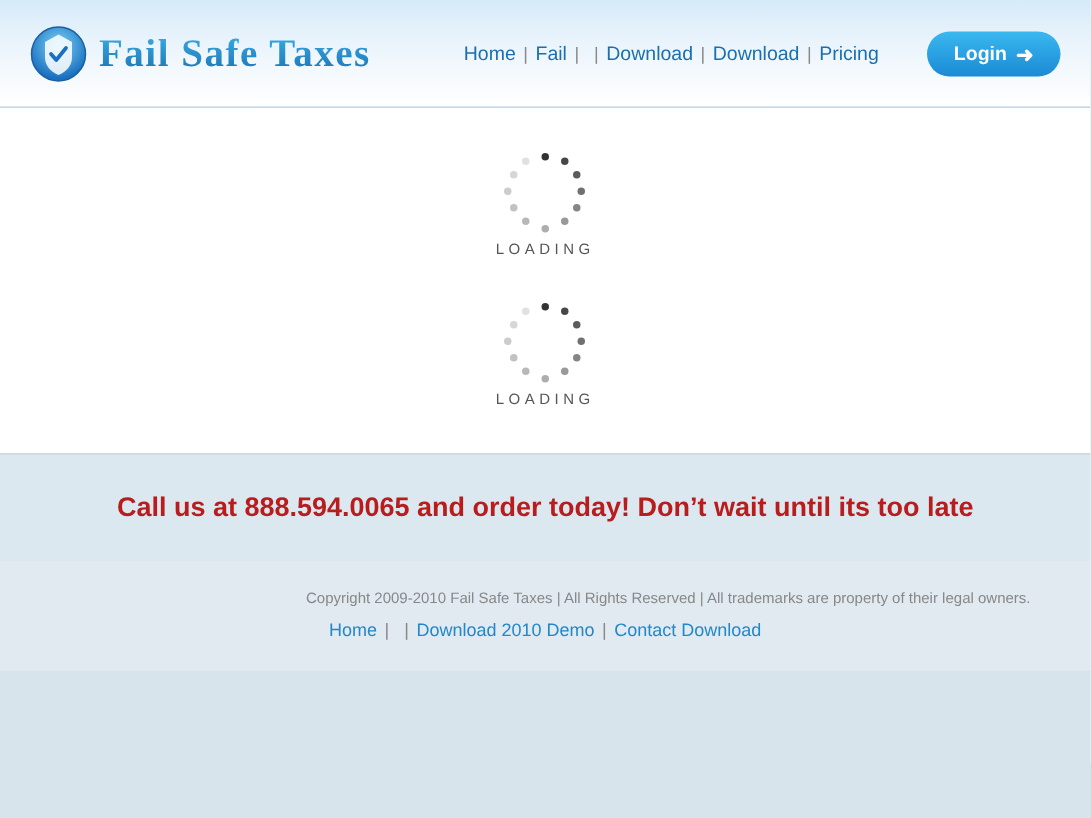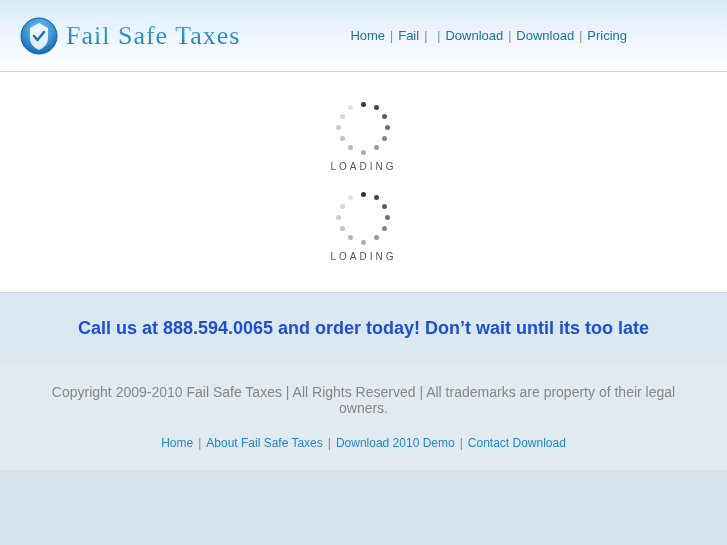--- a/index.html
+++ b/index.html
@@ -26,21 +26,21 @@
       gap: 8px;
     }
 
     #logo-icon {
       width: 38px;
       height: 38px;
     }
 
     #logo-text {
       font-size: 26px;
-      font-weight: normal;
+      font-weight: bold;
       background: linear-gradient(to bottom, #3ab0e8, #1a6fb0);
       -webkit-background-clip: text;
       -webkit-text-fill-color: transparent;
       background-clip: text;
       font-family: Georgia, serif;
       text-shadow: none;
       letter-spacing: 1px;
     }
 
     #nav-area {
@@ -92,55 +92,57 @@
       align-items: center;
       justify-content: center;
       position: relative;
     }
 
     
     #loading-area {
       display: flex;
       flex-direction: column;
       align-items: flex-end;
+      gap: 10px;
       padding: 20px;
     }
 
     .loading-text {
       font-size: 10px;
       letter-spacing: 3px;
       color: #555;
       text-transform: uppercase;
     }
 
     
     #cta-section {
       background: #dce8f0;
       padding: 25px 40px;
       text-align: center;
       border-top: 1px solid #c8d8e4;
     }
 
     #cta-text {
-      color: #1d4ed8;
+      color: #b91c1c;
       font-size: 18px;
       font-weight: bold;
     }
 
     
     #footer-section {
       background: #e0eaf0;
       padding: 20px 40px;
       text-align: center;
     }
 
     #copyright-text {
       color: #888;
-      font-size: 14px;
-      margin-bottom: 20px;
+      font-size: 10px;
+      margin-bottom: 8px;
+      text-align: right;
     }
 
     #footer-links {
       display: flex;
       justify-content: center;
       gap: 0;
       font-size: 12px;
     }
 
     .footer-link {
@@ -215,20 +217,24 @@
     <a class="nav-link" href="#">Fail</a>
     <span class="nav-sep">|</span>
     <span class="nav-sep">|</span>
     <a class="nav-link" href="#">Download</a>
     <span class="nav-sep">|</span>
     <a class="nav-link" href="#">Download</a>
     <span class="nav-sep">|</span>
     <a class="nav-link" href="#">Pricing</a>
   </nav>
 
+  <button id="login-btn">
+    <span>Login</span>
+    <span class="arrow">➜</span>
+  </button>
 </div>
 
 <div id="main-content">
   <div id="loading-area">
 
     <div class="loading-group">
       <div class="spinner-wrapper">
         <div class="dot" style="top:0px;left:25px;"></div>
         <div class="dot" style="top:3px;left:38px;opacity:0.9;"></div>
         <div class="dot" style="top:12px;left:46px;opacity:0.8;"></div>
@@ -267,21 +273,20 @@
 
 <div id="cta-section">
   <p id="cta-text">Call us at 888.594.0065 and order today! Don’t wait until its too late</p>
 </div>
 
 <div id="footer-section">
   <p id="copyright-text">Copyright 2009-2010 Fail Safe Taxes | All Rights Reserved | All trademarks are property of their legal owners.</p>
   <div id="footer-links">
     <a class="footer-link" href="#">Home</a>
     <span class="footer-sep">|</span>
-    <a class="footer-link" href="#">About Fail Safe Taxes</a>
     <span class="footer-sep">|</span>
     <a class="footer-link" href="#">Download 2010 Demo</a>
     <span class="footer-sep">|</span>
     <a class="footer-link" href="#">Contact Download</a>
   </div>
 </div>
 
 <div id="bottom-gray"></div>
 
 </body></html>

